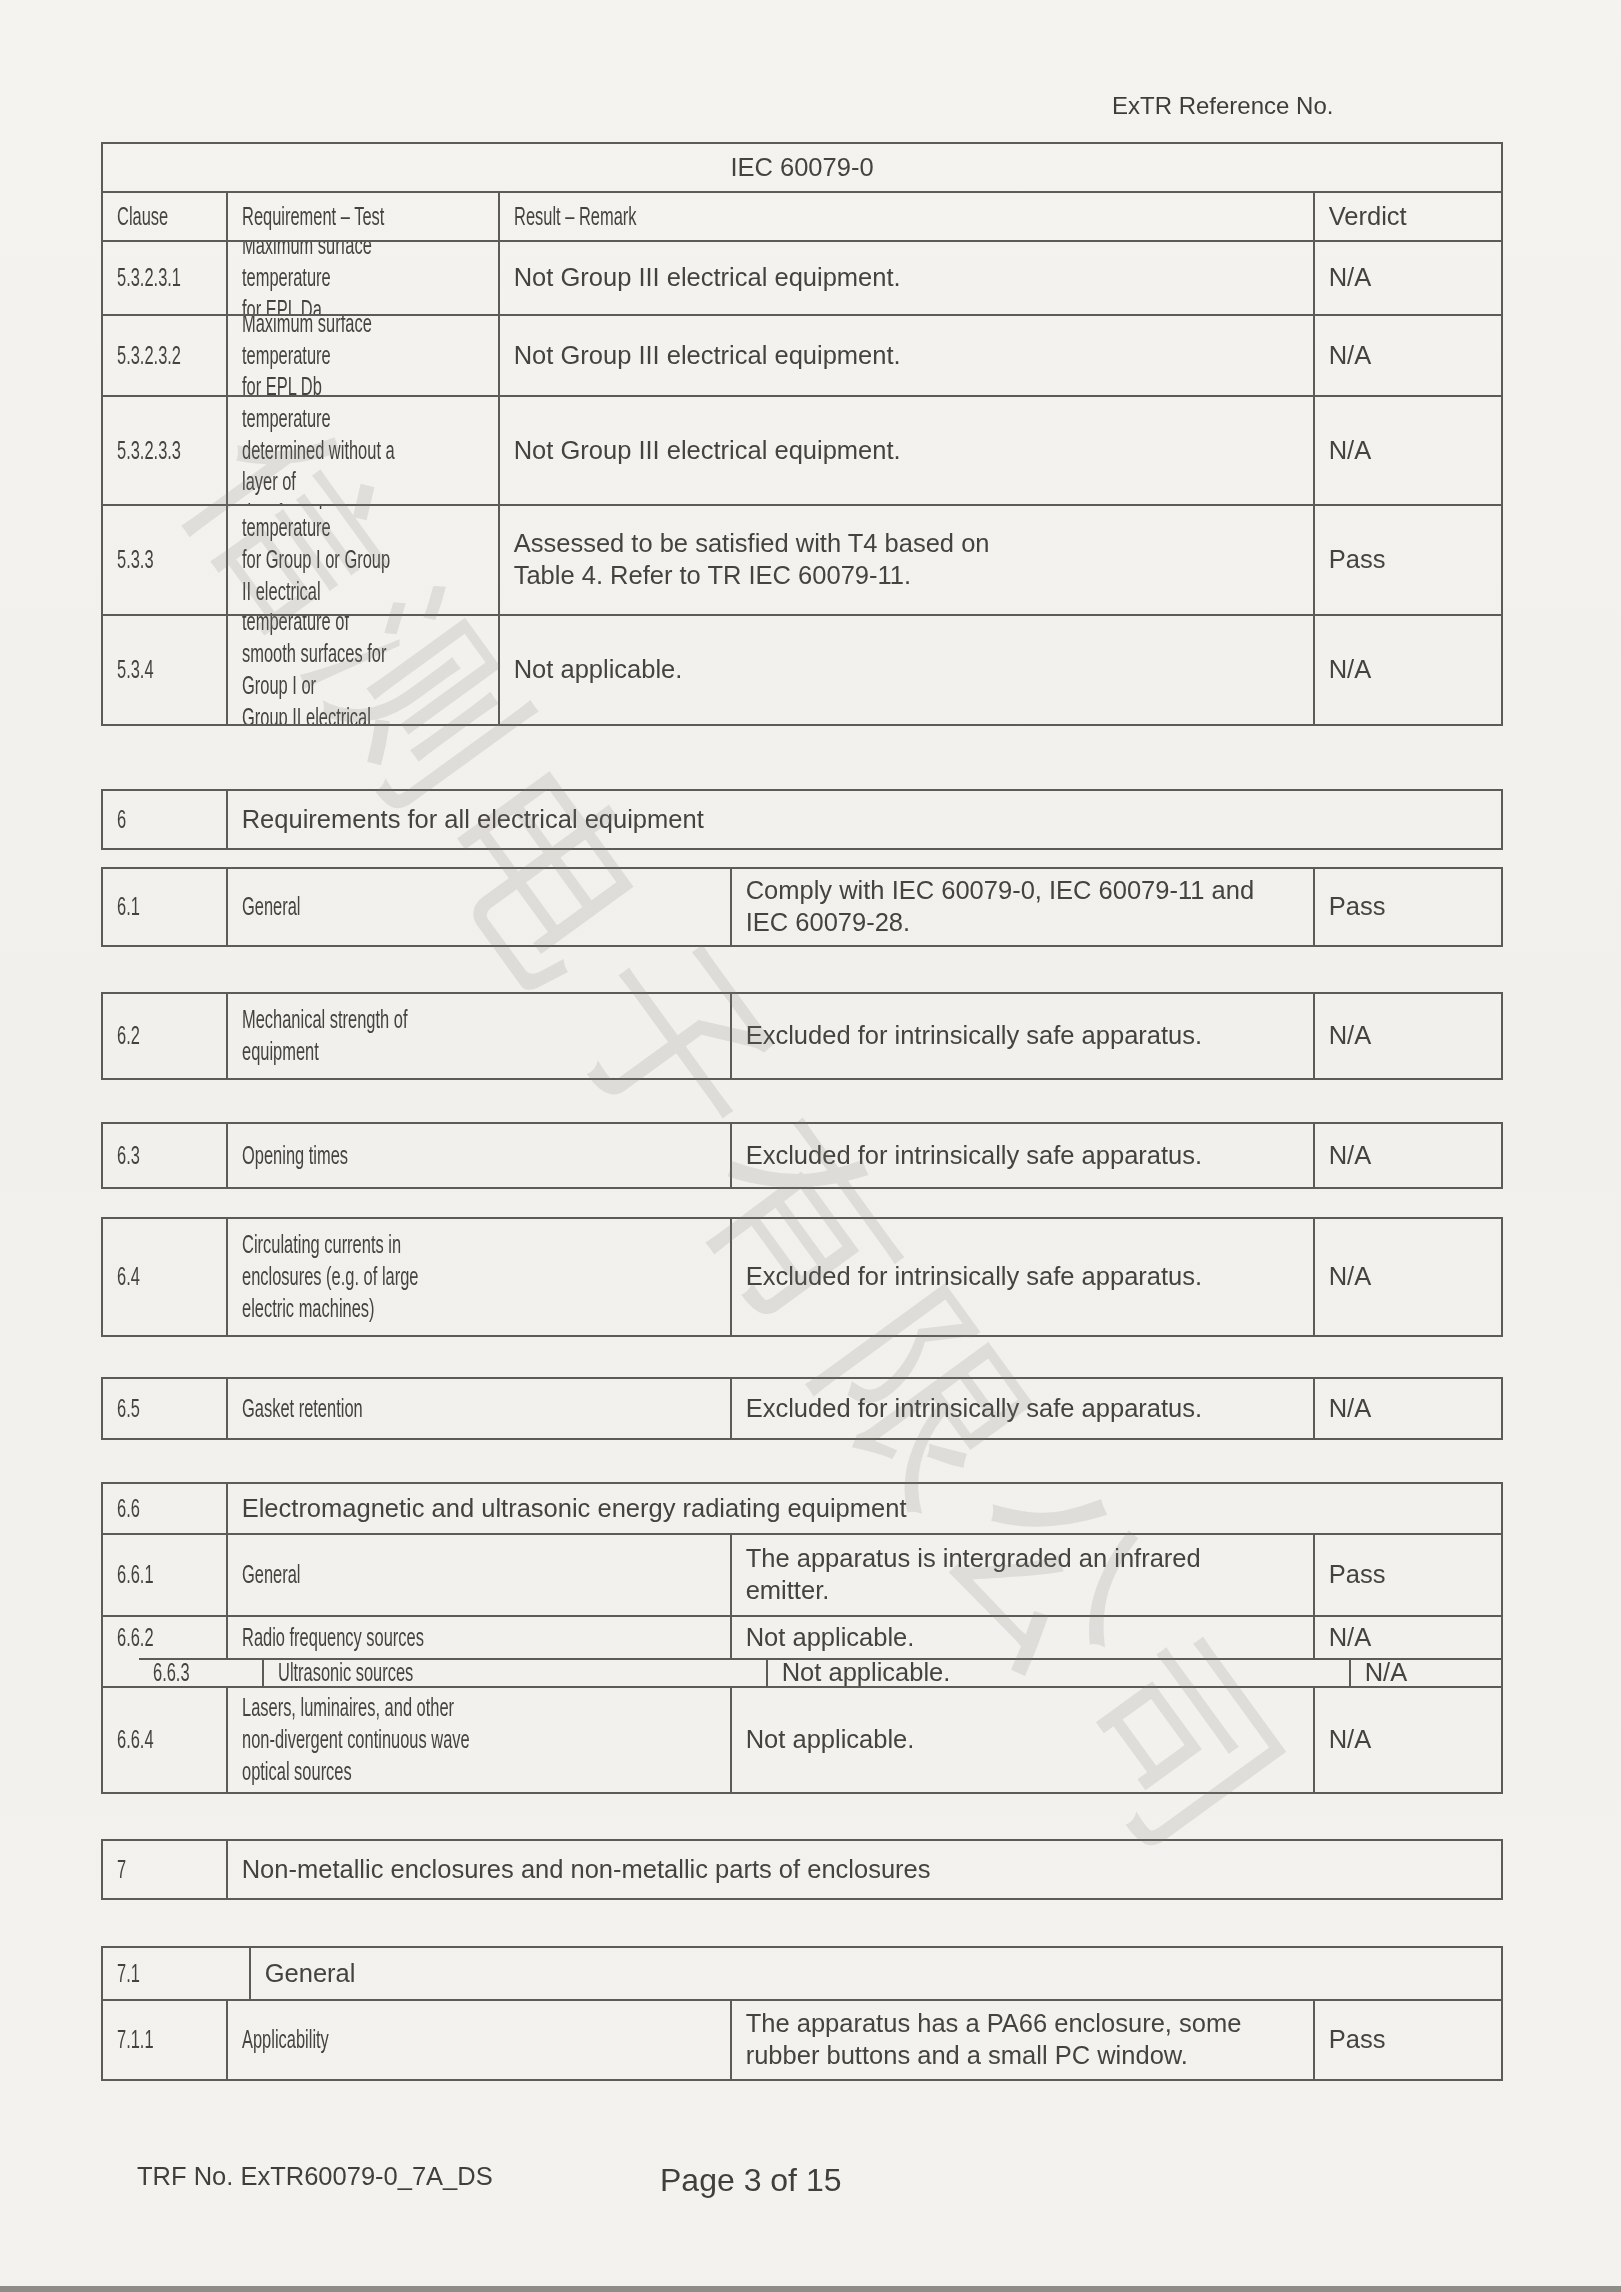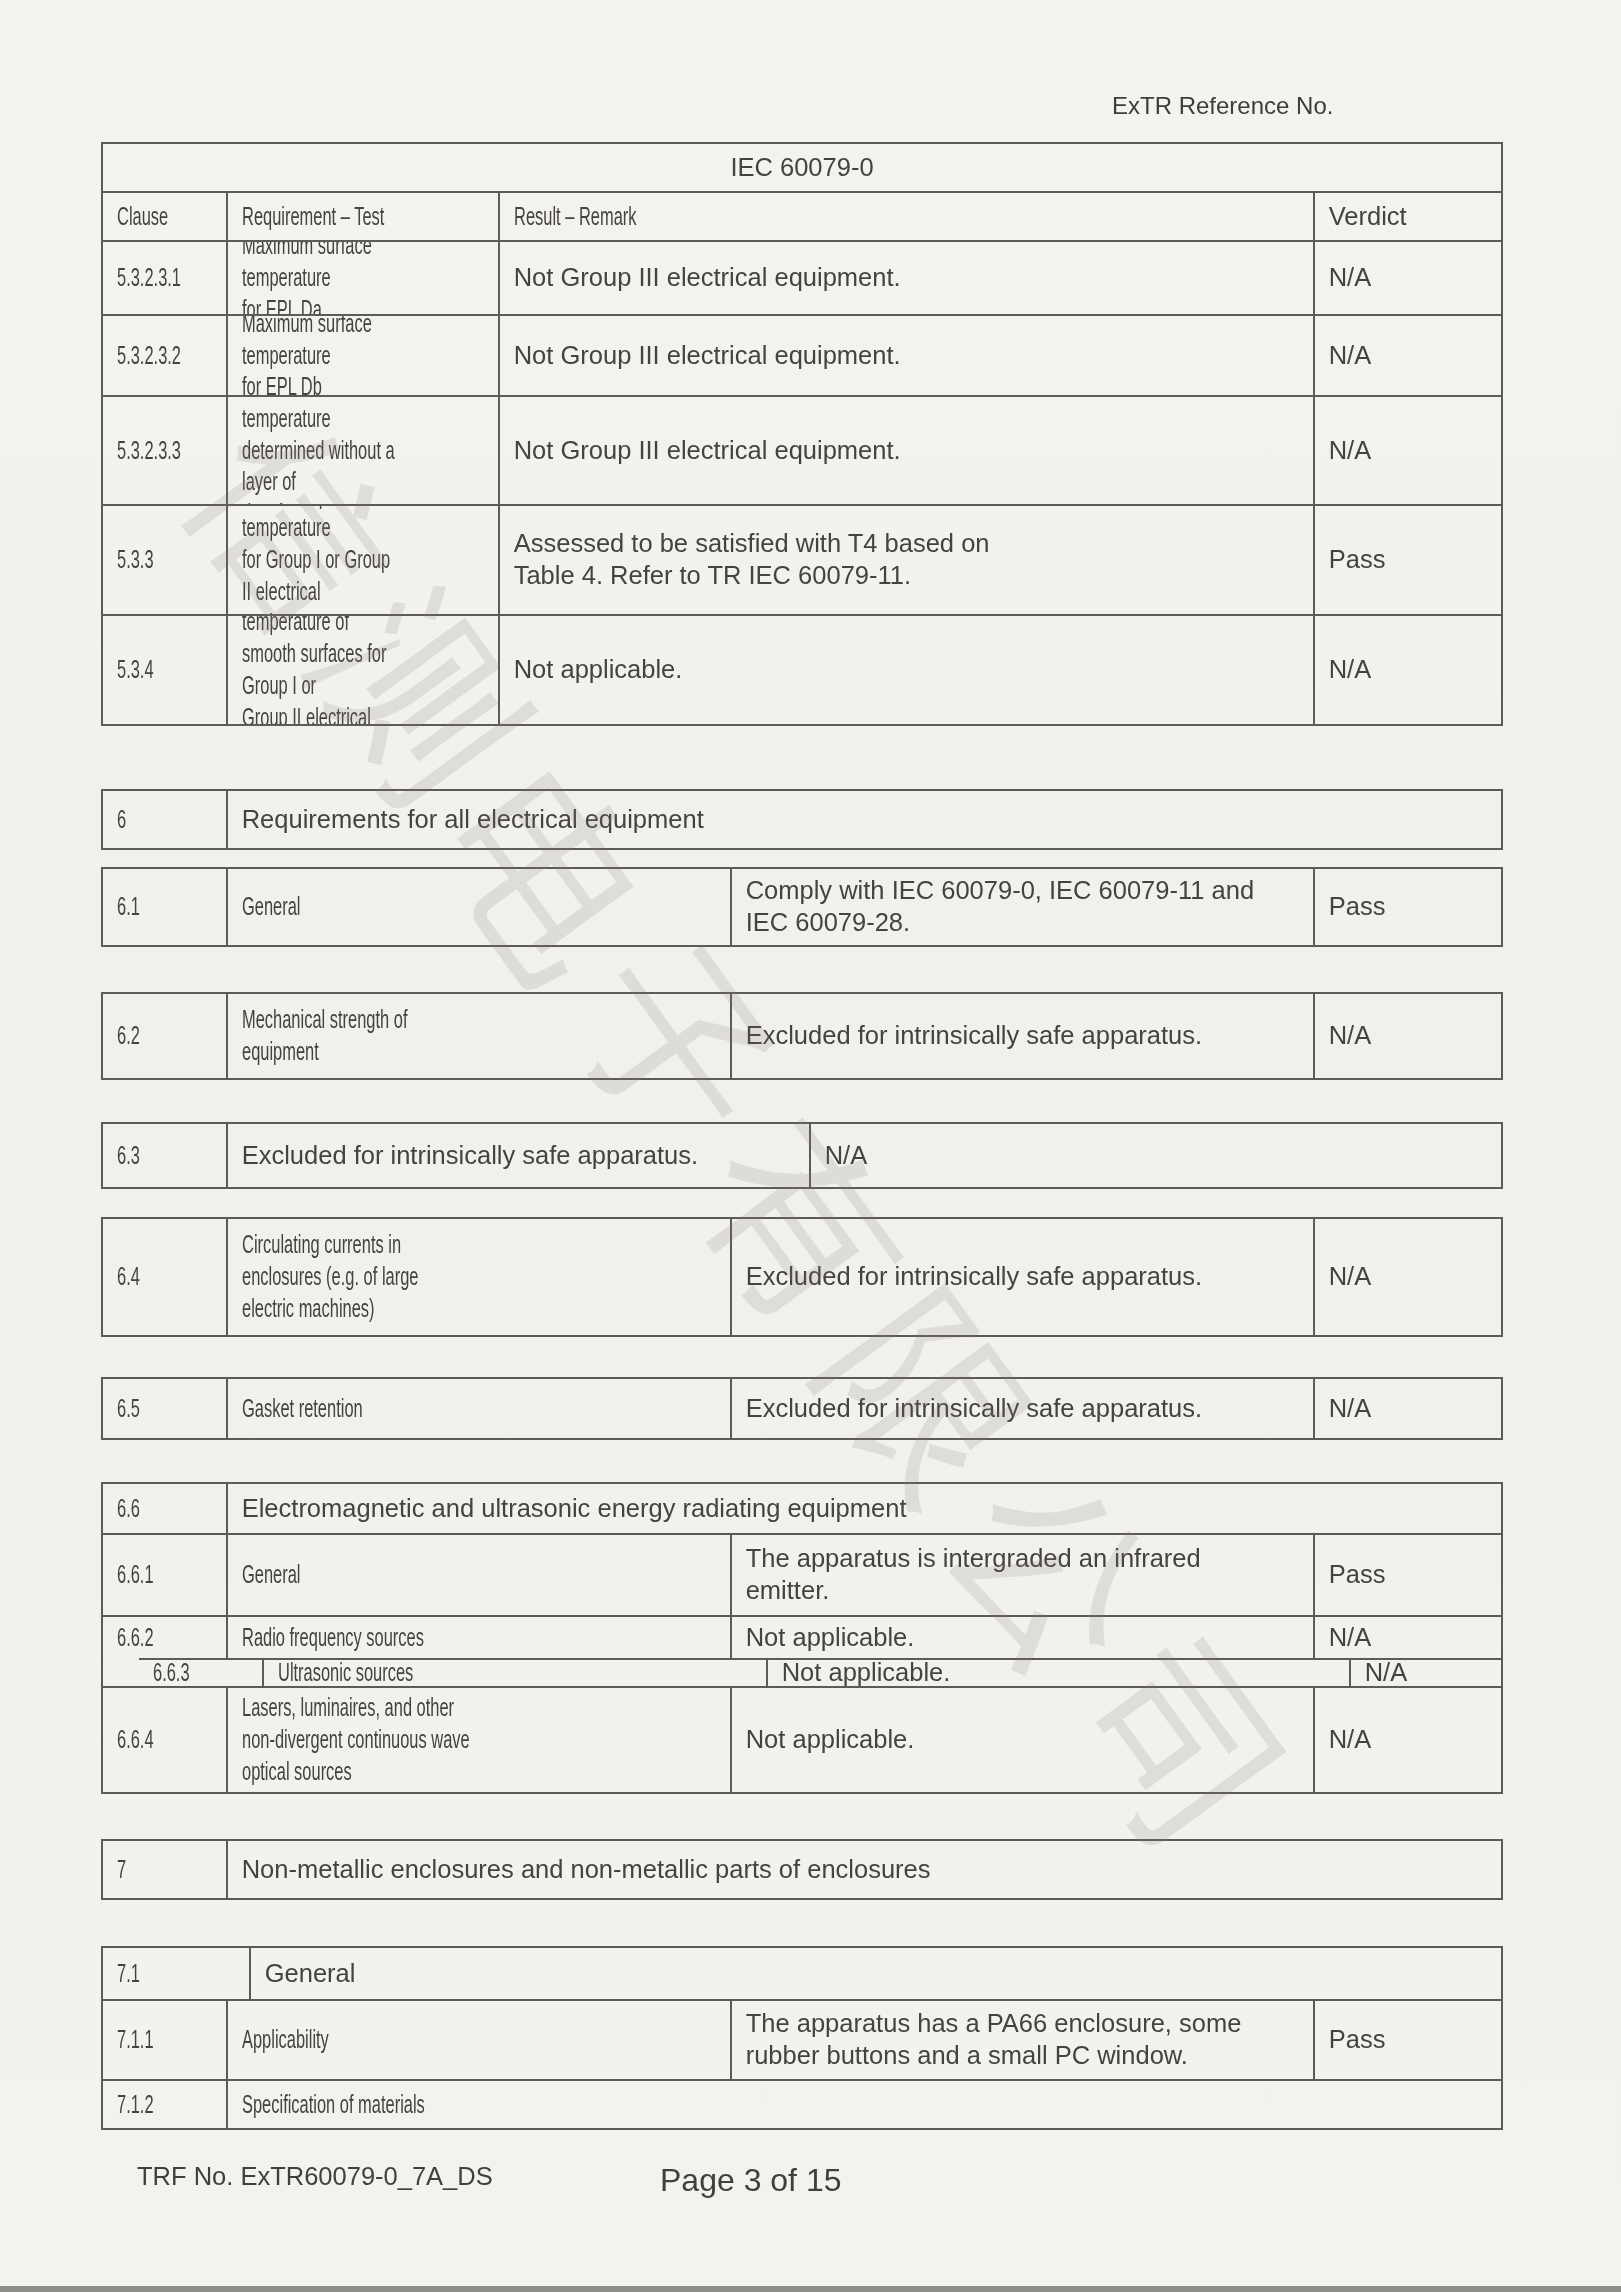--- a/index.html
+++ b/index.html
@@ -209,20 +209,23 @@
           <span class="tx">N/A</span>
         </div>
     </div>
   </div>
 
   <div class="tbl" style="top:1122px;">
     <div class="trow" style="height:63px;">
       <div class="cell w-clause">
           <span class="tx cond">6.3</span>
         </div>
+      <div class="cell w-req-b">
+          <span class="tx cond">Opening times</span>
+        </div>
       <div class="cell w-res-b">
           <span class="tx">Excluded for intrinsically safe apparatus.</span>
         </div>
       <div class="cell w-verdict">
           <span class="tx">N/A</span>
         </div>
     </div>
   </div>
 
   <div class="tbl" style="top:1217px;">
@@ -359,28 +362,20 @@
           <span class="tx cond">Applicability</span>
         </div>
       <div class="cell w-res-b">
           <span class="tx">The apparatus has a PA66 enclosure, some
 rubber buttons and a small PC window.</span>
         </div>
       <div class="cell w-verdict">
           <span class="tx">Pass</span>
         </div>
     </div>
-    <div class="trow" style="height:49px;">
-      <div class="cell w-clause">
-          <span class="tx cond">7.1.2</span>
-        </div>
-      <div class="cell span">
-          <span class="tx cond">Specification of materials</span>
-        </div>
-    </div>
   </div>
 
   <div class="watermark">信测电子有限公司</div>
 
   <div class="footer-trf">TRF No. ExTR60079-0_7A_DS</div>
   <div class="footer-page">Page 3 of 15</div>
 
   <div class="scan-edge"></div>
 </div>
 

